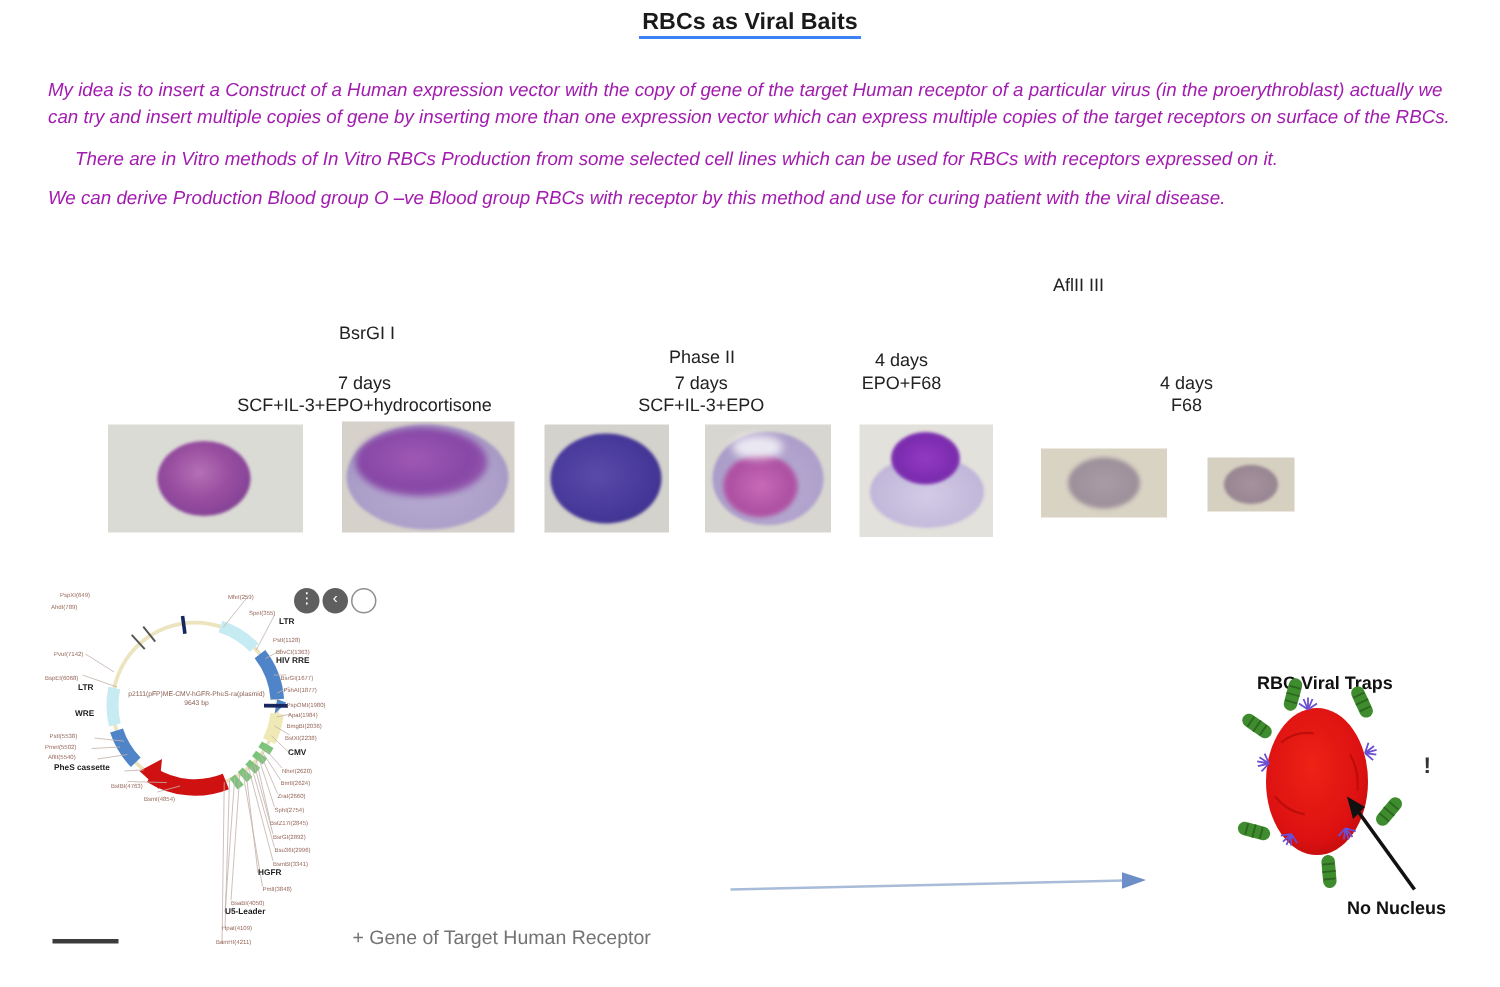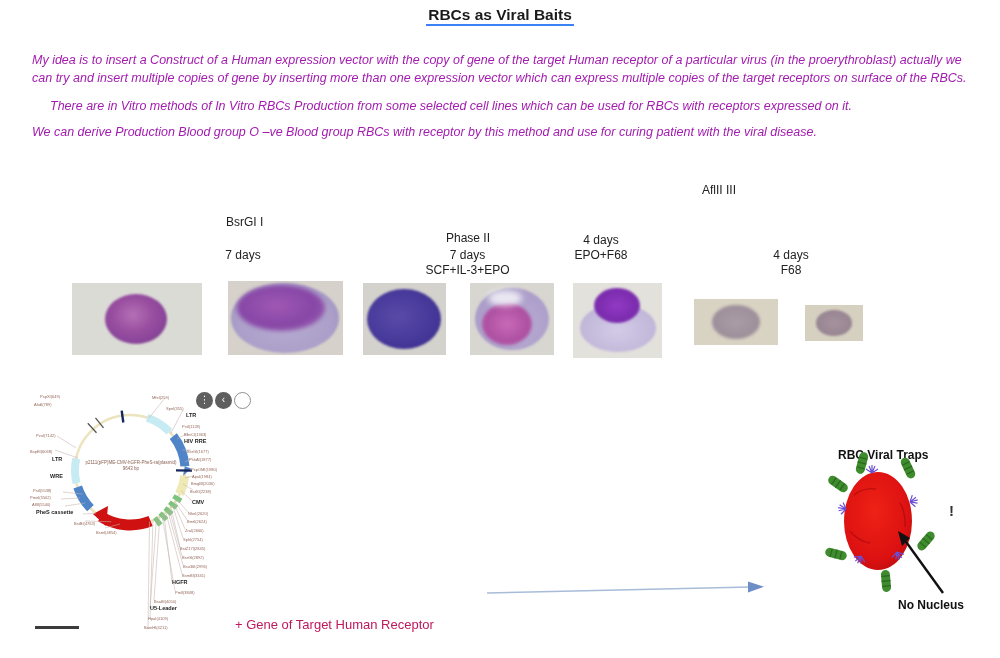--- a/index.html
+++ b/index.html
@@ -67,36 +67,37 @@
   .pm-btn { position:absolute; width:17px; height:17px; border-radius:50%;
     background:#5f5f5f; color:#fff; text-align:center; line-height:16px; font-size:10px; }
   #pm-btn-partial { position:absolute; width:17px; height:17px; border-radius:50%;
     border:1.5px solid #8f8f8f; background:transparent; }
   #scalebar { left:35px; top:626px; width:44px; height:3px; background:#3c3c3c; }
 
   
   #rbc-title   { left:838px; top:428px; font-size:12px; font-weight:bold; color:#111;margin-top:20px; }
   #no-nucleus  { left:898px; top:598px; font-size:12px; font-weight:bold; color:#111; }
   #exclaim     { left:949px; top:502px; font-size:15px; font-weight:bold; color:#333; }
-  #gene-caption{ left:235px; top:617px; font-size:13px; color:#be185d; }
+  #gene-caption{ left:235px; top:617px; font-size:13px; color:#737373; }
 </style>
 </head>
 <body>
 
 <div class="abs" id="title"><span>RBCs as Viral Baits</span></div>
 <div class="abs para" id="p1">My idea is to insert a Construct of a Human expression vector with the copy of gene of the target Human receptor of a particular virus (in the proerythroblast) actually we can try and insert multiple copies of gene by inserting more than one expression vector which can express multiple copies of the target receptors on surface of the RBCs.</div>
 <div class="abs para" id="p2">There are in Vitro methods of In Vitro RBCs Production from some selected cell lines which can be used for RBCs with receptors expressed on it.</div>
 <div class="abs para" id="p3">We can derive Production Blood group O –ve Blood group RBCs with receptor by this method and use for curing patient with the viral disease.</div>
 
 <div class="abs phase" id="phase1">BsrGI I</div>
 <div class="abs phase" id="phase2">Phase II</div>
 <div class="abs phase" id="phase3">AflII III</div>
 
 <div class="abs stage" id="stage0">
   <div>7 days</div>
+  <div>SCF+IL-3+EPO+hydrocortisone</div>
 </div>
 <div class="abs stage" id="stage1">
   <div>7 days</div>
   <div>SCF+IL-3+EPO</div>
 </div>
 <div class="abs stage" id="stage2">
   <div>4 days</div>
   <div>EPO+F68</div>
 </div>
 <div class="abs stage" id="stage3">

